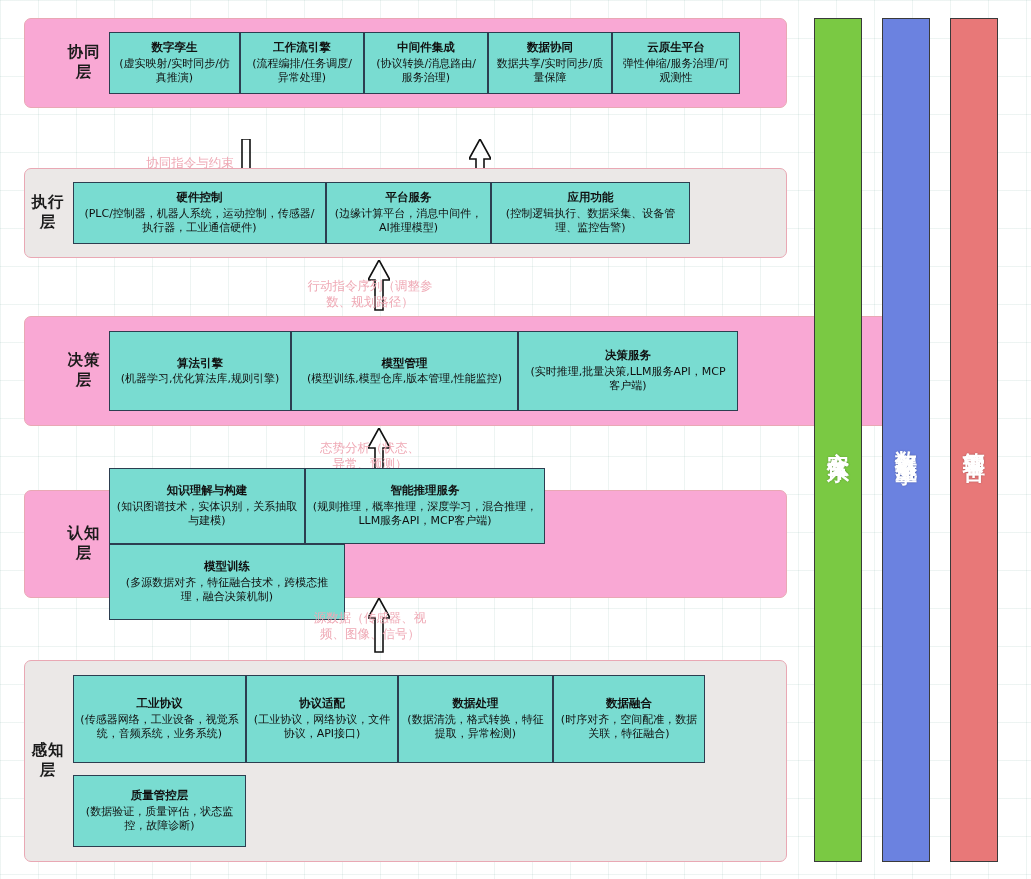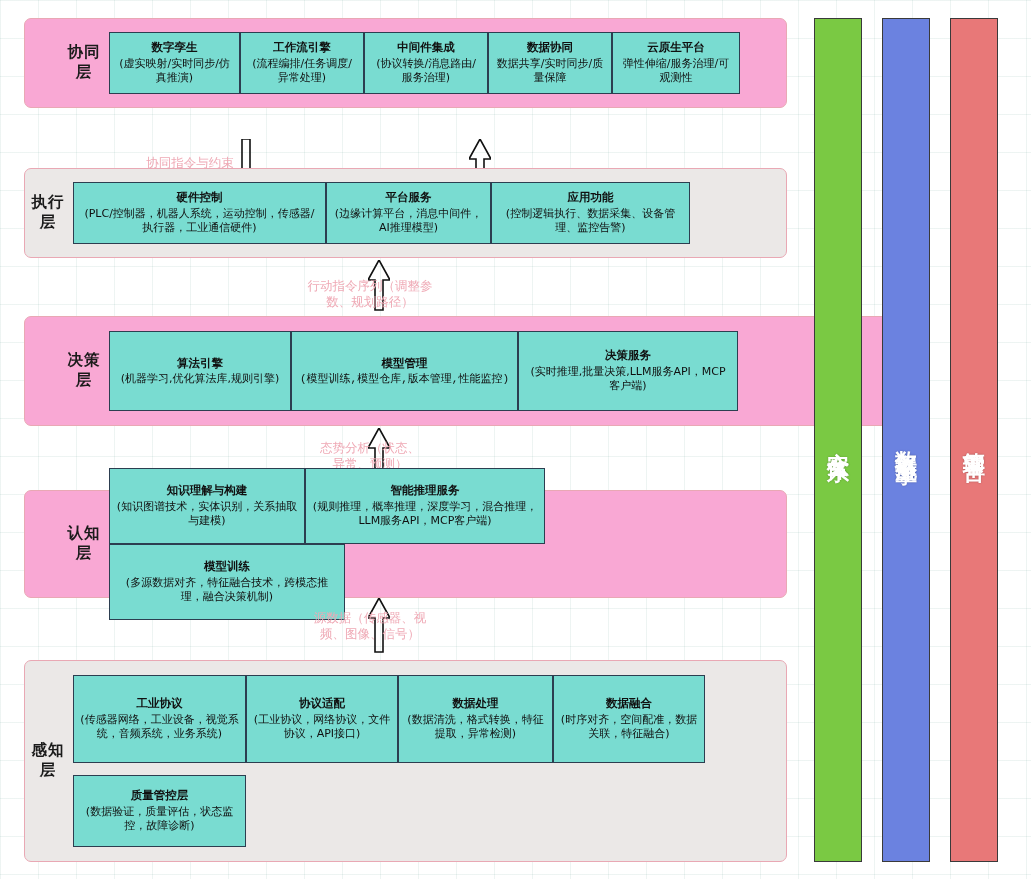--- a/index.html
+++ b/index.html
@@ -170,21 +170,21 @@
 数、规划路径）</div>
   </div>
 
   <div class="layer lav" style="left:24px;top:316px;width:871px;height:110px;">
     <div class="layer-title">决策层</div>
     <div class="layer-body">
       <div class="card" style="width:182px;height:80px;">
         <div class="t">算法引擎</div>
         <div class="s">(机器学习,优化算法库,规则引擎)</div>
       </div>
-      <div class="card" style="width:227px;height:80px;font-family:Liberation Mono, monospace;">
+      <div class="card" style="width:227px;height:80px;">
         <div class="t">模型管理</div>
         <div class="s">(模型训练,模型仓库,版本管理,性能监控)</div>
       </div>
       <div class="card" style="width:220px;height:80px;">
         <div class="t">决策服务</div>
         <div class="s">(实时推理,批量决策,LLM服务API，MCP客户端)</div>
       </div>
     </div>
   </div>
 

